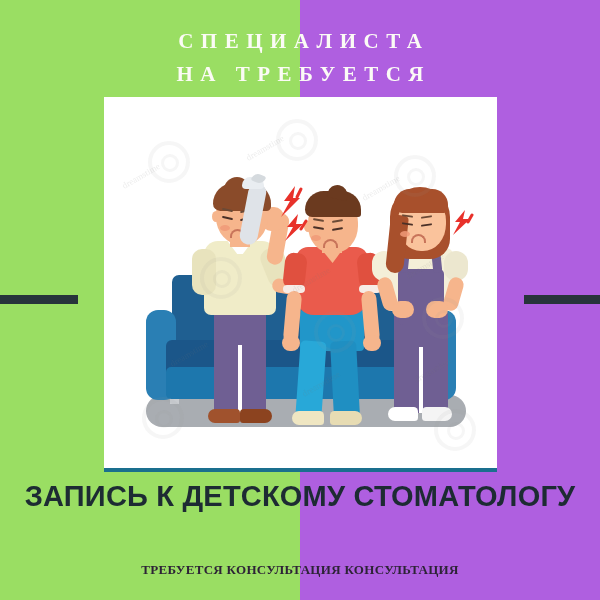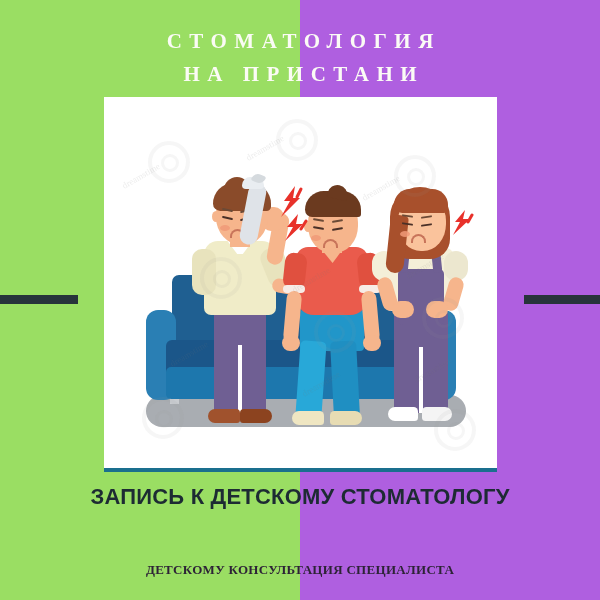--- a/index.html
+++ b/index.html
@@ -102,21 +102,21 @@
     border:4px solid rgba(150,150,150,.085);pointer-events:none;
   }
   .wm-ring:after{
     content:"";position:absolute;left:9px;top:9px;width:12px;height:12px;
     border-radius:50%;border:3px solid rgba(150,150,150,.085);
   }
 
   
   .tagline-main{
     position:absolute;left:0;top:481px;width:600px;text-align:center;
-    color:#1d2b33;font-size:22px;font-weight:700;line-height:31px;
+    color:#1d2b33;font-size:29px;font-weight:700;line-height:31px;
     font-family:"Liberation Sans", sans-serif;letter-spacing:.2px;
   }
   .tagline-main .l2{display:block;}
   .tagline-sub{
     position:absolute;left:0;top:562px;width:600px;text-align:center;
     color:#2d2336;font-size:13px;font-weight:700;letter-spacing:.3px;
     font-family:"Liberation Serif", serif;
   }
 </style>
 </head>
@@ -124,22 +124,22 @@
 
 <div id="poster">
 
   <div class="bg-half bg-left"></div>
   <div class="bg-half bg-right"></div>
 
   <div class="accent-bar accent-left"></div>
   <div class="accent-bar accent-right"></div>
 
   <div class="heading">
-    <span>СТОМАТОЛОГИЯ</span>
-    <span class="l2">НА ПРИСТАНИ</span>
+    <span>СПЕЦИАЛИСТА</span>
+    <span class="l2">НА ТРЕБУЕТСЯ</span>
   </div>
 
   <div class="photo">
     <div class="stage">
 
       <div class="floor"></div>
 
       <div class="sofa-leg l"></div>
       <div class="sofa-leg r"></div>
       <div class="sofa-back"></div>
@@ -302,15 +302,15 @@
       <div class="wm" style="left:196px;top:282px;">dreamstime</div>
       <div class="wm" style="left:308px;top:268px;">dreamstime</div>
     </div>
   </div>
   <div class="photo-underline"></div>
 
   <div class="tagline-main">
     <span>ЗАПИСЬ К ДЕТСКОМУ СТОМАТОЛОГУ</span>
   </div>
 
-  <div class="tagline-sub">ДЕТСКОМУ КОНСУЛЬТАЦИЯ СПЕЦИАЛИСТА</div>
+  <div class="tagline-sub">ТРЕБУЕТСЯ КОНСУЛЬТАЦИЯ КОНСУЛЬТАЦИЯ</div>
 
 </div>
 
 </body></html>

